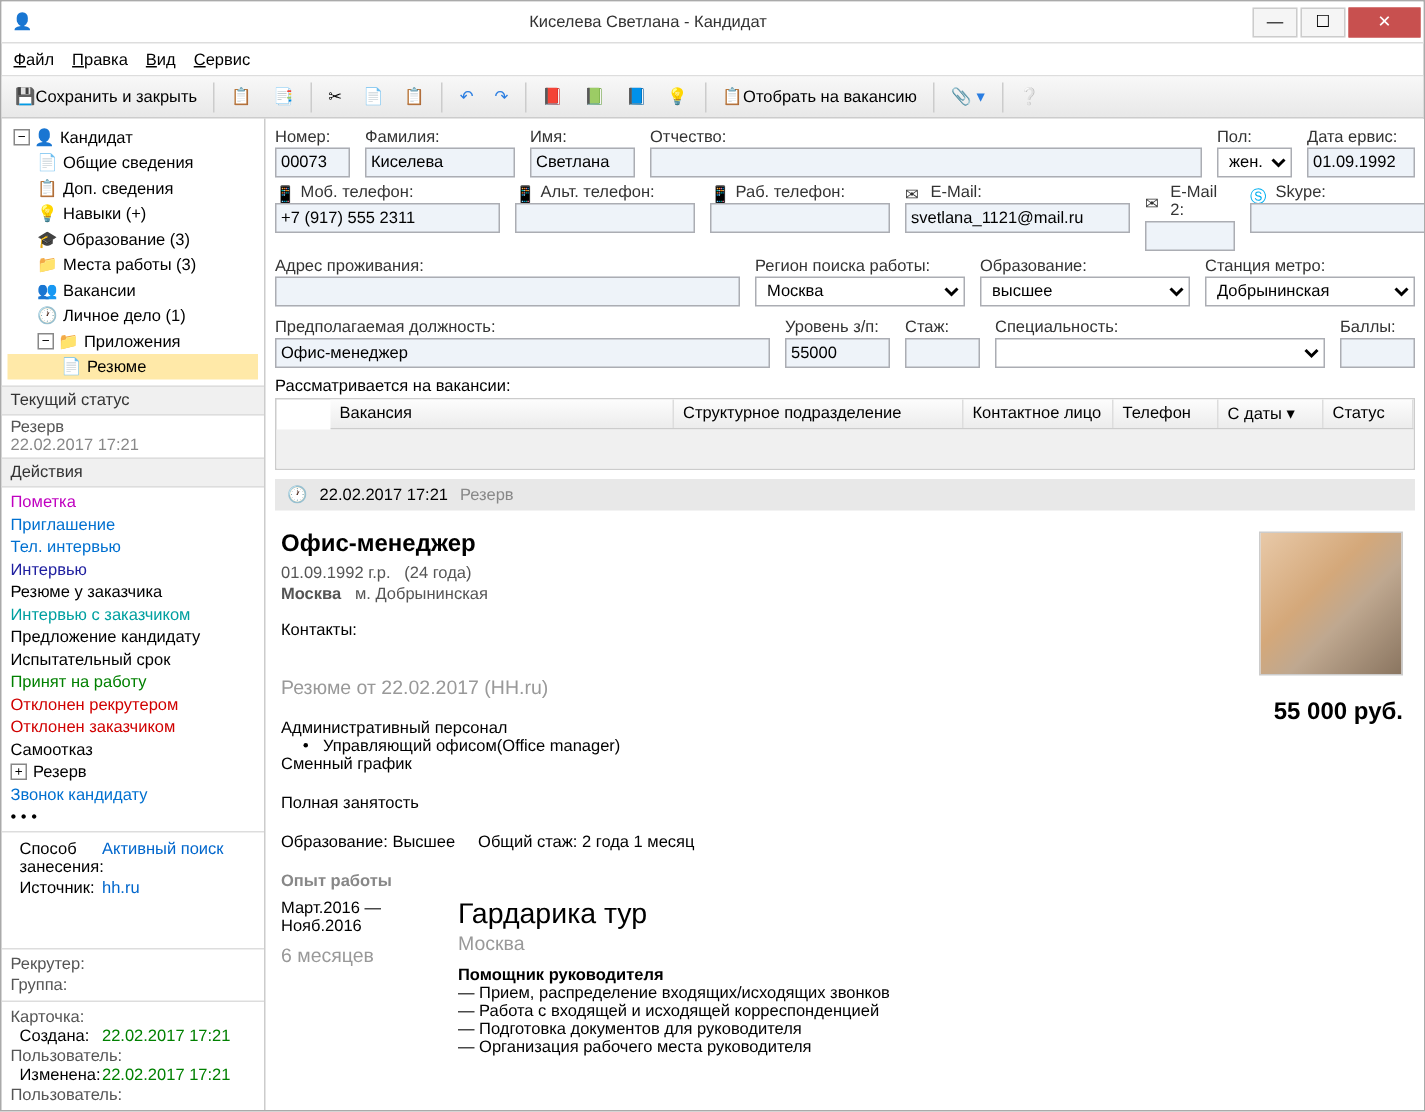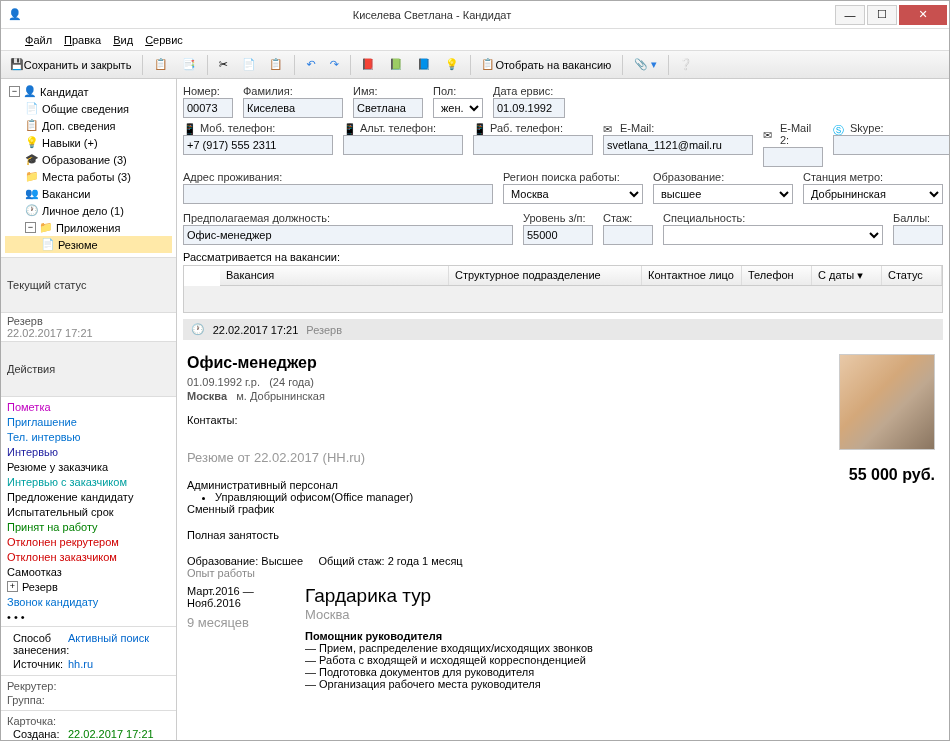--- a/index.html
+++ b/index.html
@@ -2,35 +2,35 @@
 <html><head>
 <meta charset="utf-8">
 <style>
 * { box-sizing: border-box; margin: 0; padding: 0; font-family: Tahoma, Arial, sans-serif; font-size: 11px; }
 body { background: #fff; width: 950px; height: 741px; overflow: hidden; border: 1px solid #aaa; }
 .titlebar { height: 28px; background: #fff; display: flex; align-items: center; border-bottom: 1px solid #ddd; }
 .titlebar .icon { width: 28px; text-align: center; }
 .titlebar .title { flex: 1; text-align: center; color: #333; }
 .winbtn { width: 30px; height: 20px; display: inline-flex; align-items: center; justify-content: center; margin-right: 2px; border: 1px solid #ccc; background: #f5f5f5; }
 .winbtn.close { background: #c8504f; color: #fff; border-color: #c8504f; width: 48px; }
-.menubar { height: 22px; padding: 0 24px; display: flex; gap: 12px; align-items: center; border-bottom: 1px solid #ddd; }
+.menubar { height: 22px; padding: 0 8px; display: flex; gap: 12px; align-items: center; border-bottom: 1px solid #ddd; }
 .menubar span u { text-decoration: underline; }
 .toolbar { height: 28px; background: linear-gradient(#f8f8f8,#e8e8e8); border-bottom: 1px solid #ccc; display: flex; align-items: center; padding: 0 4px; gap: 4px; }
 .tbtn { display: inline-flex; align-items: center; height: 22px; padding: 0 4px; border: 1px solid transparent; }
 .tsep { width: 1px; height: 20px; background: #ccc; margin: 0 2px; }
 .main { display: flex; height: calc(100% - 78px); }
 .sidebar { width: 176px; border-right: 1px solid #ccc; display: flex; flex-direction: column; overflow: hidden; }
 .tree { padding: 4px; }
 .tree-item { display: flex; align-items: center; height: 17px; padding-left: 4px; gap: 3px; }
 .tree-child { padding-left: 20px; }
 .tree-child2 { padding-left: 36px; }
 .exp { width: 11px; height: 11px; border: 1px solid #888; display: inline-flex; align-items: center; justify-content: center; font-size: 9px; line-height: 1; }
 .tico { width: 14px; height: 14px; display: inline-flex; align-items: center; justify-content: center; font-size: 11px; }
 .sel { background: #ffe9a8; }
-.section-hdr { background: #f0f0f0; padding: 21px 6px; border-top: 1px solid #ddd; border-bottom: 1px solid #ddd; font-weight: normal; color: #333; }
+.section-hdr { background: #f0f0f0; padding: 3px 6px; border-top: 1px solid #ddd; border-bottom: 1px solid #ddd; font-weight: normal; color: #333; }
 .section-body { padding: 2px 6px; }
 .action { height: 15px; display: flex; align-items: center; }
 .action.magenta { color: #c000c0; }
 .action.blue { color: #0070d0; }
 .action.navy { color: #2020a0; }
 .action.cyan { color: #00a0a0; }
 .action.red { color: #d00000; }
 .action.green { color: #008000; }
 .link { color: #0066cc; }
 .content { flex: 1; overflow: auto; padding: 6px; background: #fff; }
@@ -214,20 +214,24 @@
           <input value="00073" style="">
         </div>
       <div class="field" style="width:100px">
           <label>Фамилия:</label>
           <input value="Киселева" style="">
         </div>
       <div class="field" style="width:70px">
           <label>Имя:</label>
           <input value="Светлана" style="">
         </div>
+      <div class="field" style="flex:1">
+          <label>Отчество:</label>
+          <input style="">
+        </div>
       <div class="field" style="width:50px">
           <label>Пол:</label>
           <select><option>жен.</option></select>
         </div>
       <div class="field" style="width:72px">
           <label>Дата ервис:</label>
           <input value="01.09.1992" style="">
         </div>
     </div>
 
@@ -345,25 +349,25 @@
       <div style="margin-top:12px">Контакты:</div>
       <div class="small" style="margin-top:24px">Резюме от 22.02.2017   (HH.ru)</div>
       <div class="salary">55 000 руб.</div>
       <div style="margin-top:14px">Административный персонал</div>
       <ul>
           <li>Управляющий офисом(Office manager)</li>
         </ul>
       <div>Сменный график</div>
       <div style="margin-top:14px">Полная занятость</div>
       <div style="margin-top:14px"><span>Образование: Высшее</span>&nbsp;&nbsp;&nbsp;&nbsp;&nbsp;<span>Общий стаж: 2 года 1 месяц</span></div>
-      <div style="color:#888;font-weight:normal">Опыт работы</div>
+      <div style="margin-top:14px;color:#888;font-weight:bold">Опыт работы</div>
       <div class="exp-row">
         <div class="exp-left">
           <div>Март.2016 — Нояб.2016</div>
-          <div class="small" style="margin-top:6px">9 месяцев</div>
+          <div class="small" style="margin-top:6px">6 месяцев</div>
         </div>
         <div class="exp-right">
           <div style="font-size:19px">Гардарика тур</div>
           <div class="small">Москва</div>
           <div style="font-weight:bold;margin-top:8px">Помощник руководителя</div>
           <div>— Прием, распределение входящих/исходящих звонков</div>
           <div>— Работа с входящей и исходящей корреспонденцией</div>
           <div>— Подготовка документов для руководителя</div>
           <div>— Организация рабочего места руководителя</div>
         </div>

